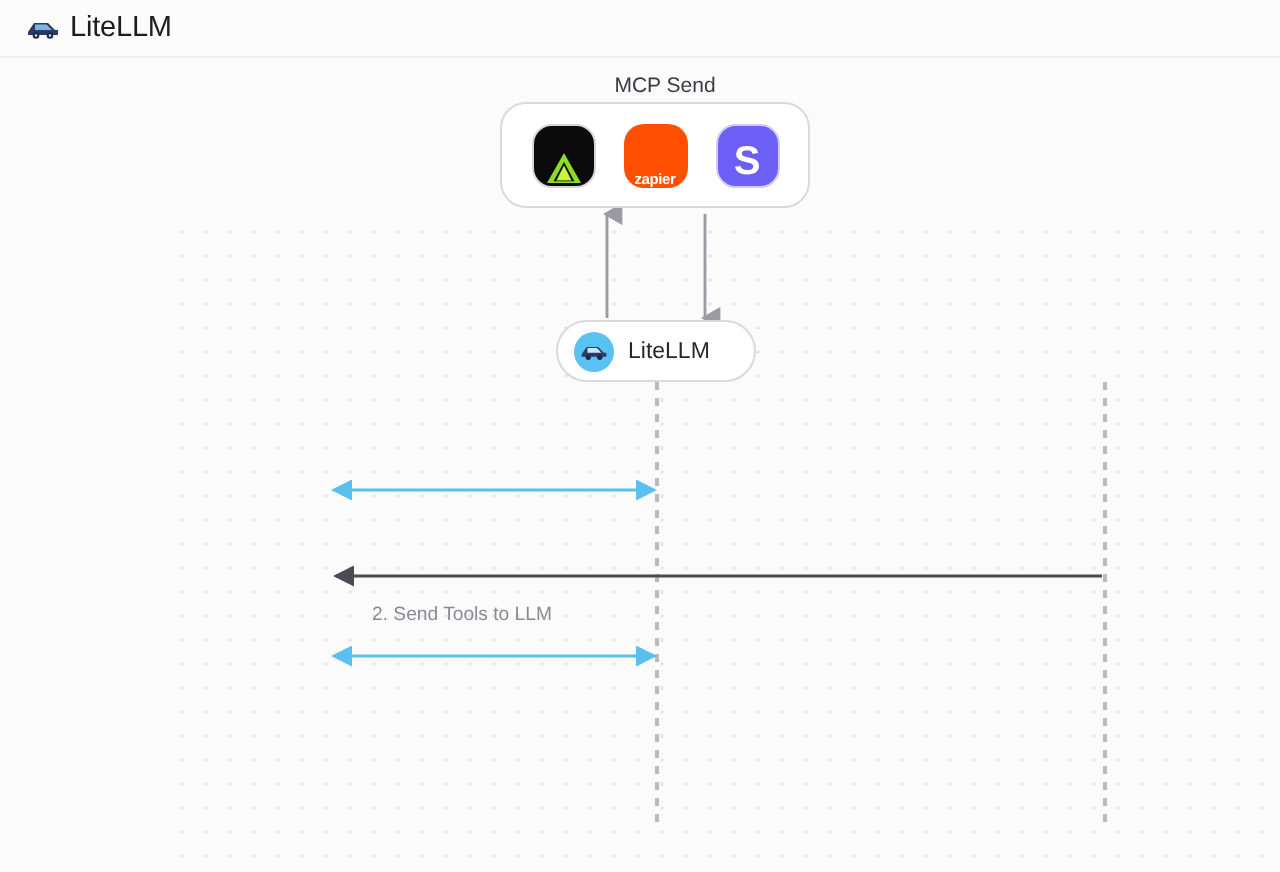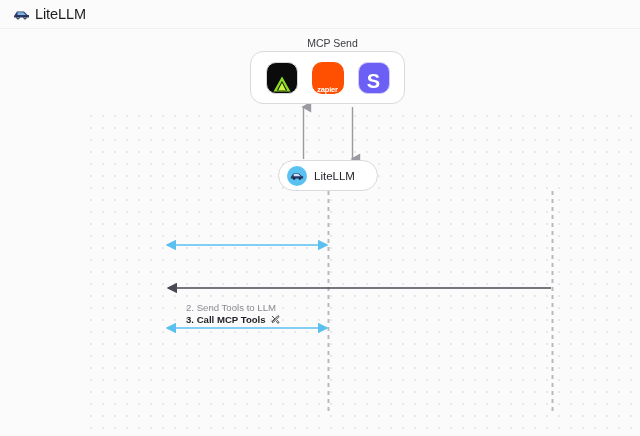--- a/index.html
+++ b/index.html
@@ -303,23 +303,14 @@
       </svg>
     </span>
     <span class="node-label">LiteLLM</span>
   </div>
 
 
 
 
   <div id="msg2" class="msg-label msg-gray">2. Send Tools to LLM</div>
 
-  <div id="msg3" class="msg-label msg-blue">
-    <span>3. Call MCP Tools</span>
-    <span class="wrench">
-      <svg width="9" height="9" viewBox="0 0 14 14">
-        <path d="M1.5 1.5 L6 6 M6 6 L1.5 10.5 M1.5 10.5 L3 12 L12.5 2.5 L11 1 Z" fill="none" stroke="#1f2026" stroke-width="1.3" stroke-linejoin="round"></path>
-        <path d="M9.5 8 L12.5 11.5 L11 13 L7.8 9.8" fill="none" stroke="#1f2026" stroke-width="1.3" stroke-linejoin="round"></path>
-      </svg>
-    </span>
-  </div>
 
 </div>
 
 </body></html>

